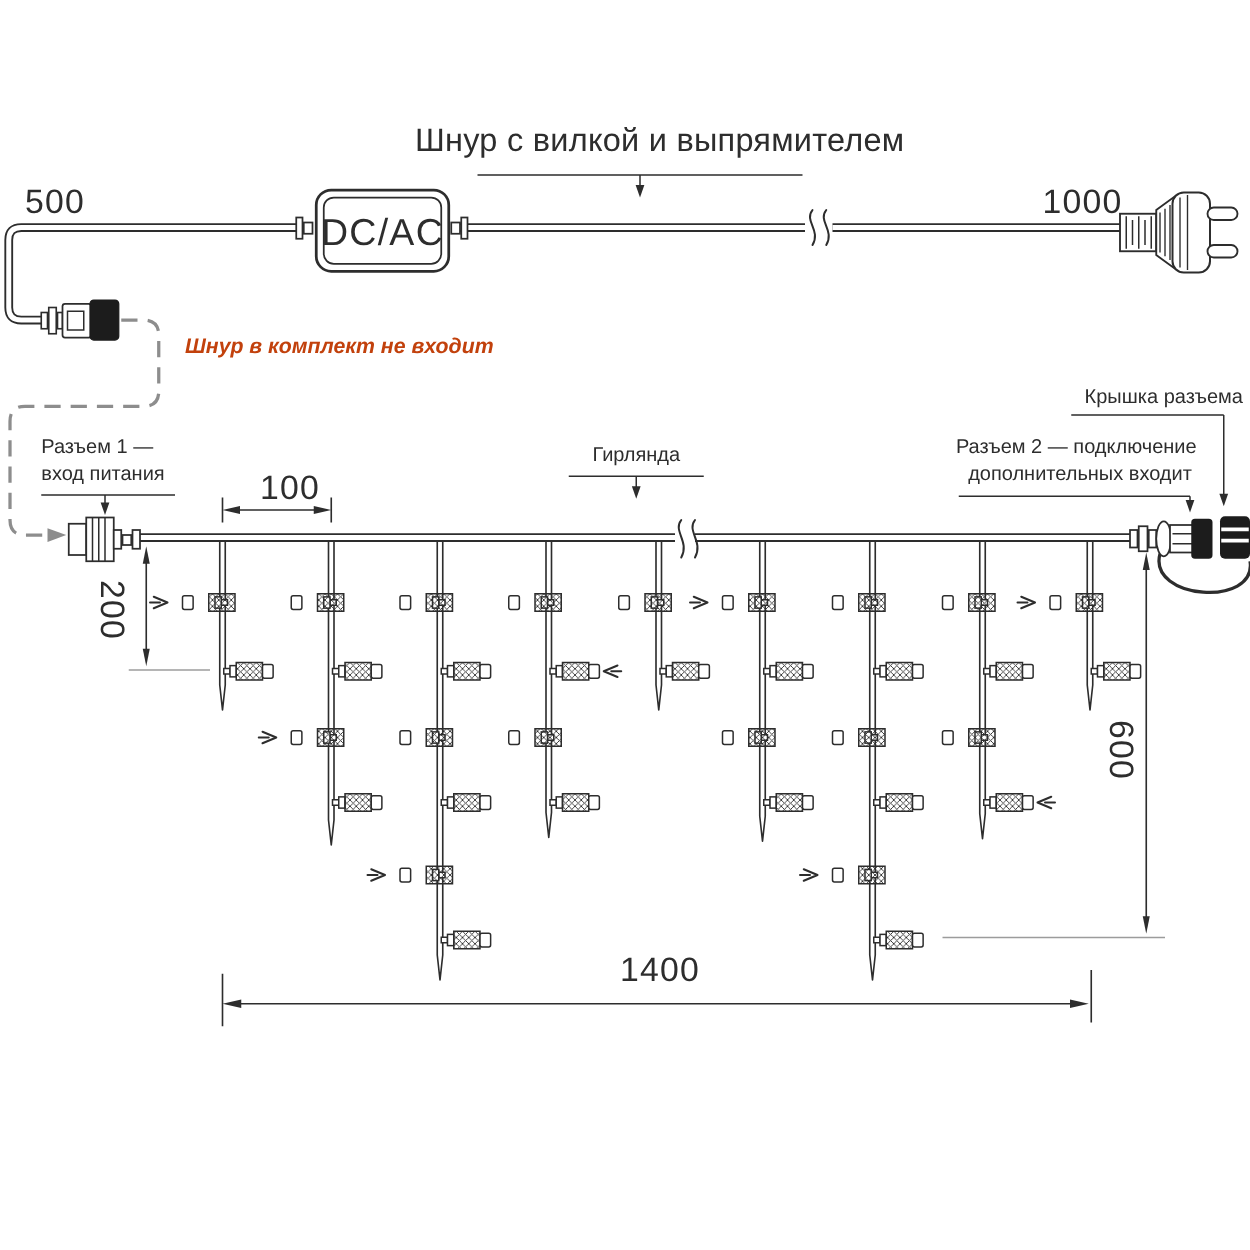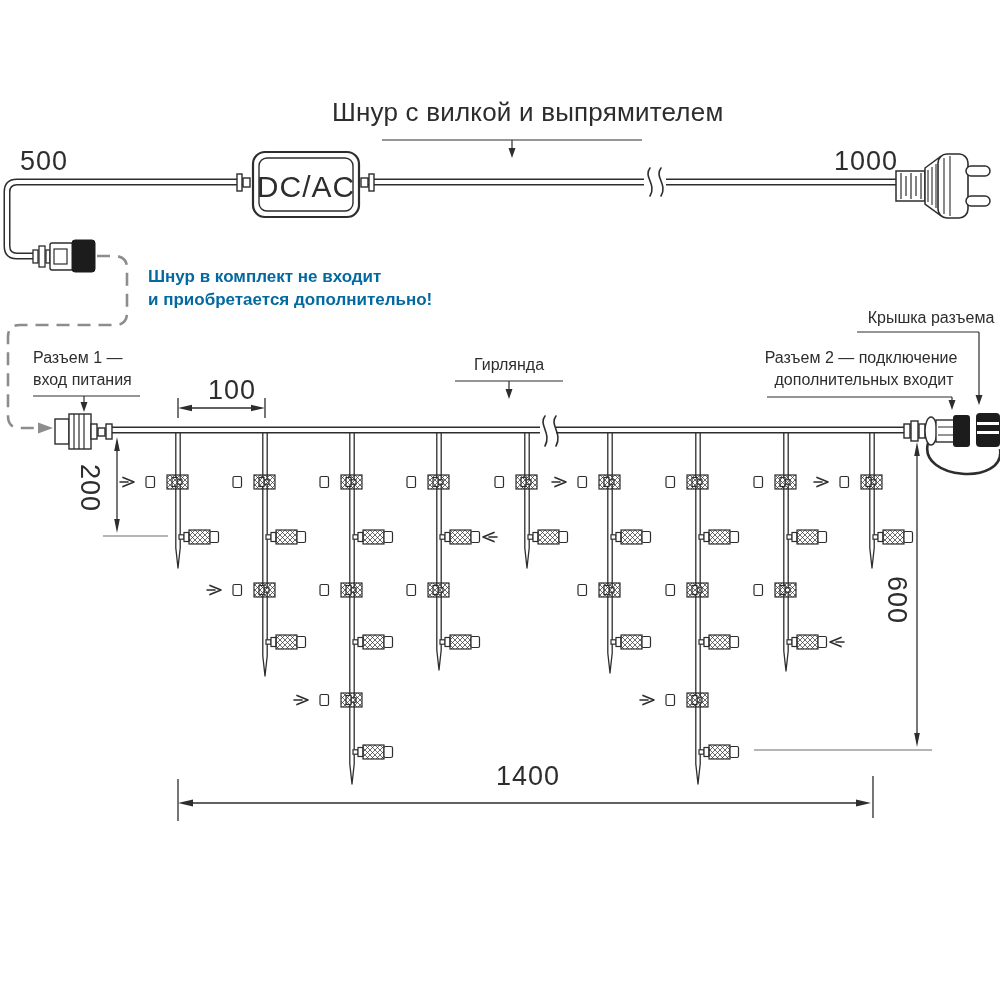--- a/index.html
+++ b/index.html
@@ -1,21 +1,21 @@
 <!DOCTYPE html>
 <html><head>
 <meta charset="utf-8">
 <style>
   html,body{margin:0;padding:0;background:#fff;}
   #stage{position:relative;width:1000px;height:1000px;background:#fff;overflow:hidden;
          font-family:"Liberation Sans", sans-serif;color:#2d2d2d;}
   #diagram-svg{position:absolute;left:0;top:0;}
   .lbl{position:absolute;white-space:nowrap;line-height:1.15;}
   .ink{color:#2d2d2d;}
-  .gray{color:#0369a1;}
+  .gray{color:#c2410c;font-style:italic;}
   .center{text-align:center;}
   .t-title{font-size:26px;letter-spacing:.2px;}
   .t-sub{font-size:13.5px;}
   .t-num{font-size:27px;font-weight:400;letter-spacing:1px;}
   .t-callout{font-size:16px;}
   .t-note{font-size:17px;font-weight:bold;}
   .t-dcac{font-size:30px;letter-spacing:1px;}
   .rot90{transform:rotate(90deg);transform-origin:center center;}
 </style>
 </head>
@@ -409,21 +409,20 @@
   </svg>
 
   <div class="lbl t-title ink center" style="left:332px;top:98px;width:360px;">Шнур с вилкой и выпрямителем</div>
 
   <div class="lbl t-num ink center" style="left:13px;top:146px;width:62px;text-align:center;">500</div>
   <div class="lbl t-num ink center" style="left:824px;top:146px;width:84px;text-align:center;">1000</div>
 
   <div class="lbl t-dcac ink center" style="left:256px;top:170px;width:100px;">DC/AC</div>
 
   <div class="lbl t-note gray" style="left:148px;top:267px;">Шнур в комплект не входит</div>
-  <div class="lbl t-note gray" style="left:148px;top:290px;">и приобретается дополнительно!</div>
 
   <div class="lbl t-callout ink" style="left:33px;top:349px;">Разъем 1 —</div>
   <div class="lbl t-callout ink" style="left:33px;top:371px;">вход питания</div>
 
   <div class="lbl t-callout ink center" style="left:444px;top:356px;width:130px;">Гирлянда</div>
 
   <div class="lbl t-callout ink center" style="left:761px;top:349px;width:200px;">Разъем 2 — подключение</div>
   <div class="lbl t-callout ink center" style="left:764px;top:371px;width:200px;">дополнительных входит</div>
 
   <div class="lbl t-callout ink center" style="left:851px;top:309px;width:160px;">Крышка разъема</div>

